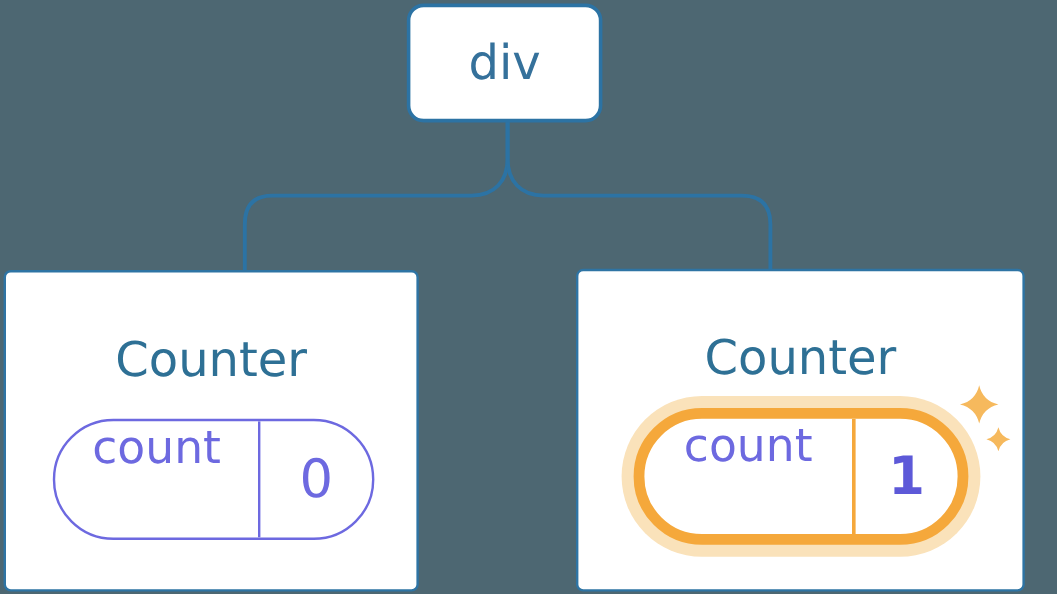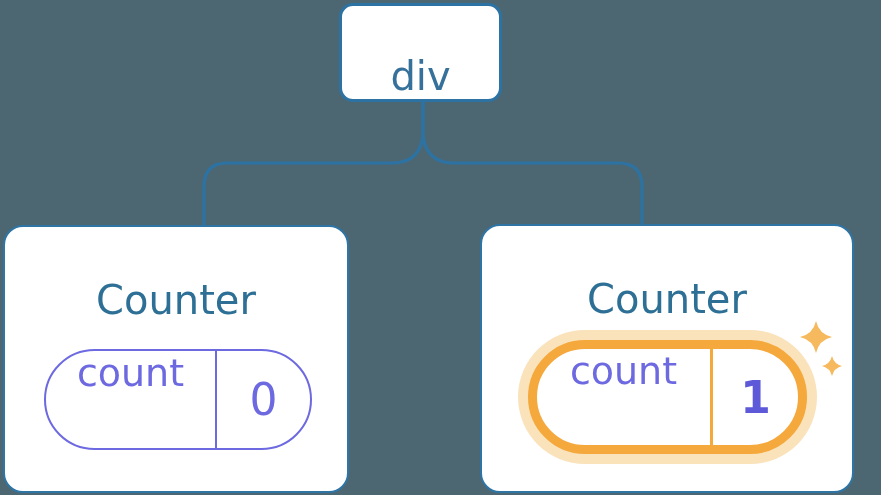--- a/index.html
+++ b/index.html
@@ -37,31 +37,31 @@
     stroke-width: 3.2;
     stroke-linecap: round;
   }
   .root-node {
     position: absolute;
     left: 339px; top: 3px;
     width: 163px; height: 99px;
     background: var(--card-bg);
     border: 3px solid var(--line-blue);
     border-radius: 14px;
-    display: flex; align-items: flex-end; justify-content: center;
+    display: flex; align-items: center; justify-content: center;
   }
   .root-node span {
     font-size: 40px;
     color: var(--root-label-blue);
   }
   .card {
     position: absolute;
     background: var(--card-bg);
     border: 2px solid var(--card-border-blue);
-    border-radius: 20px;
+    border-radius: 6px;
   }
   .card-left  { left: 3px;   top: 225px; width: 346px; height: 268px; }
   .card-right { left: 480px; top: 224px; width: 374px; height: 269px; }
   .card-title {
     position: absolute;
     left: 0; right: 0; top: 50px;
     text-align: center;
     font-size: 40px;
     color: var(--title-blue);
   }

